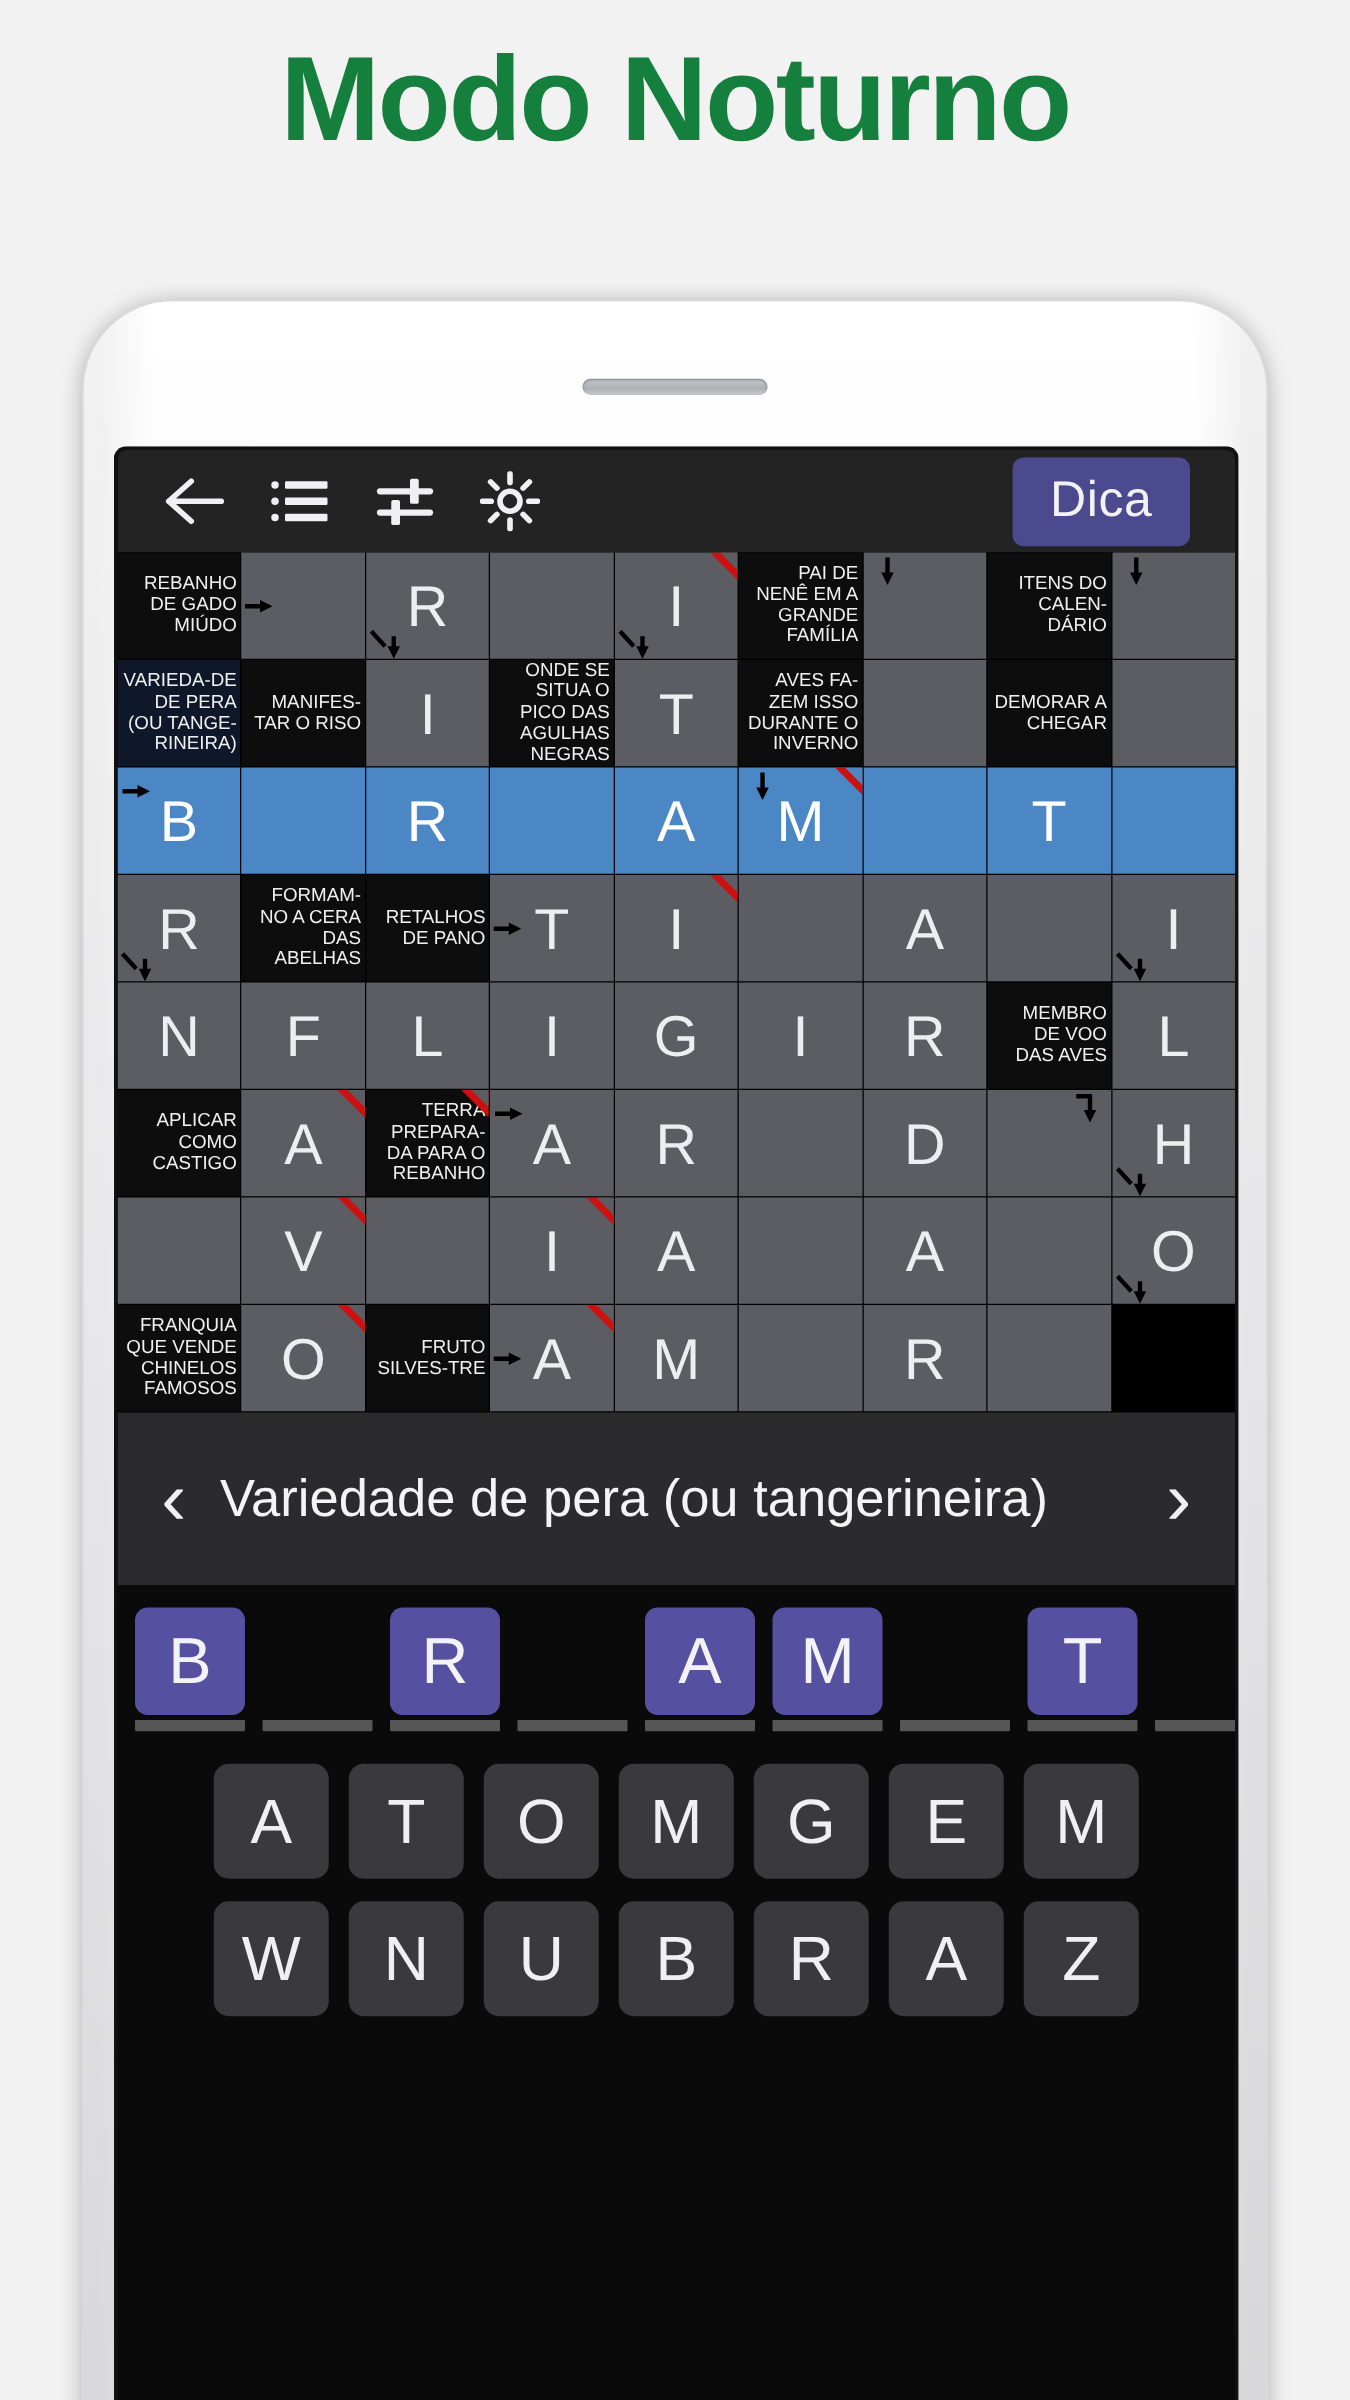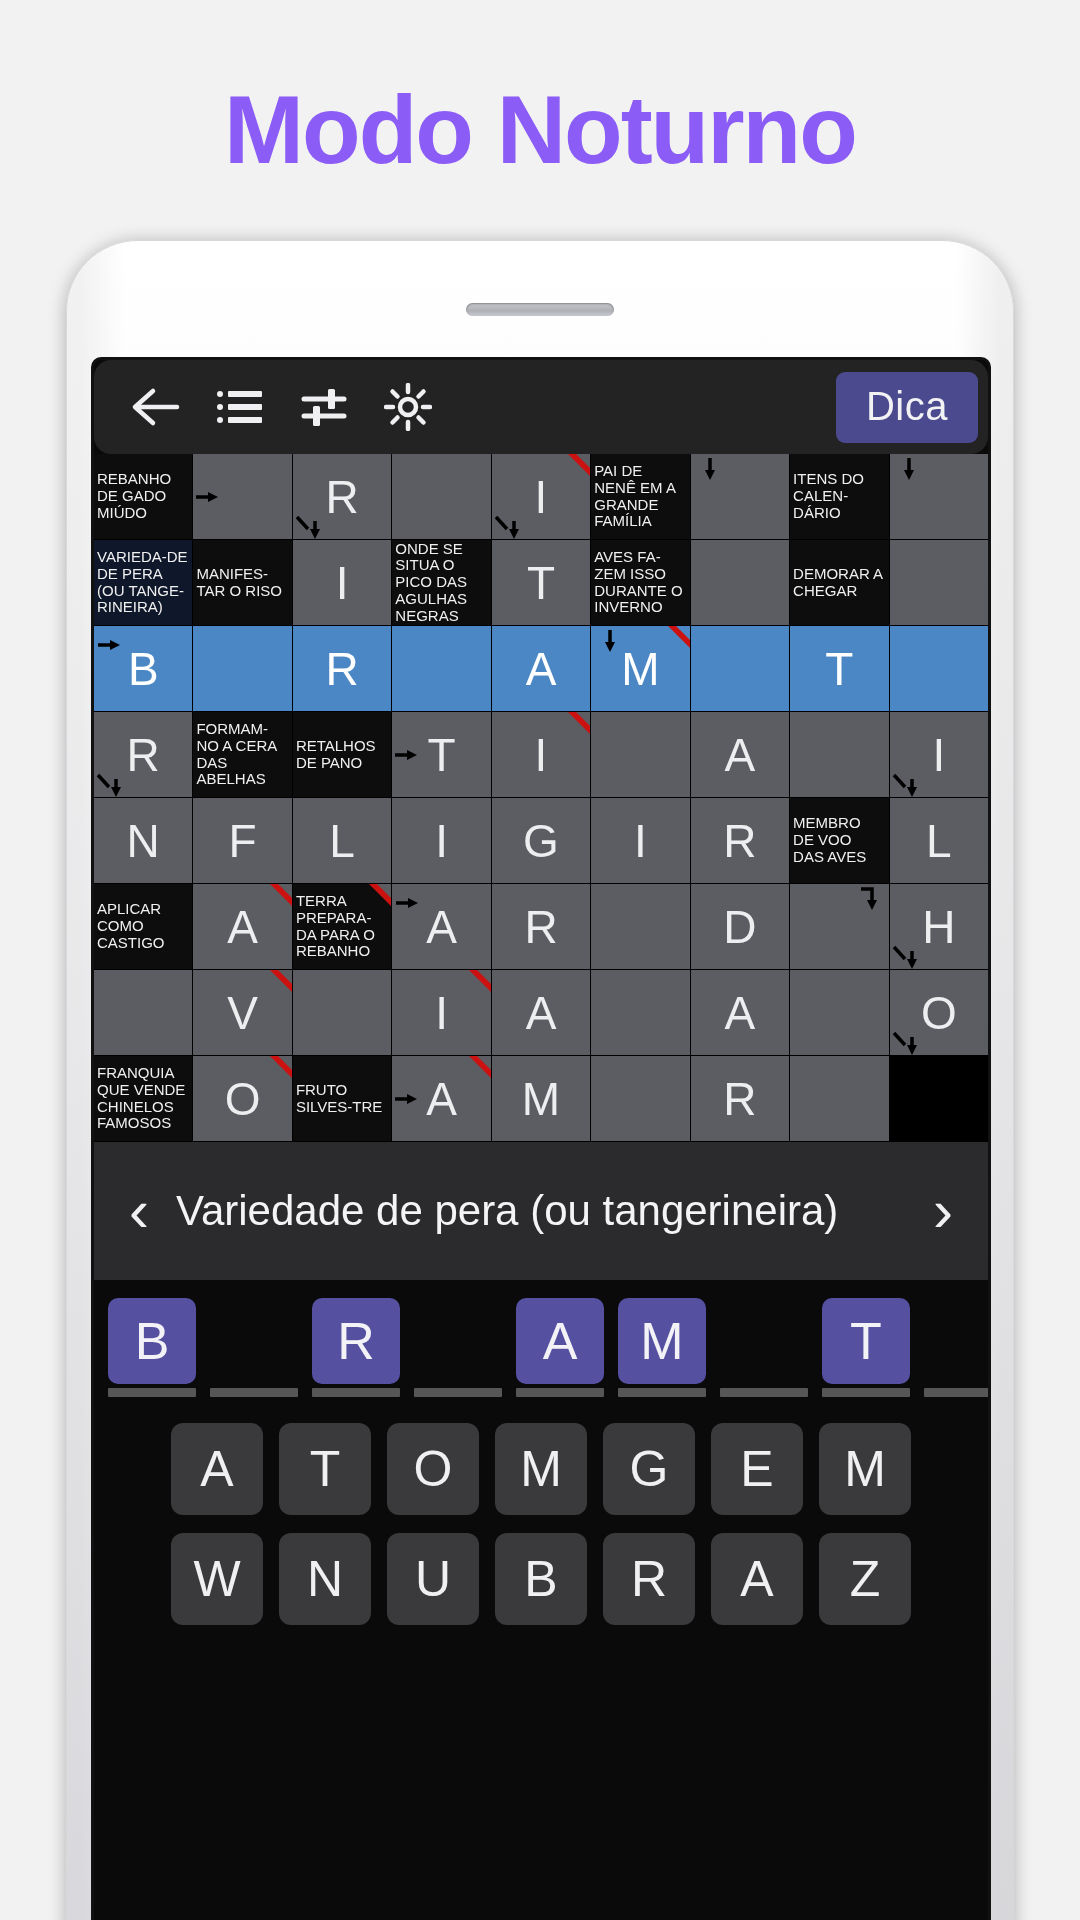--- a/index.html
+++ b/index.html
@@ -10,23 +10,23 @@
     overflow:hidden;
     position:relative;
   }
 
   
   .headline{
     width:100%;
     text-align:center;
     font-size:96px;
     font-weight:bold;
-    color:#8b5cf6;
+    color:#15803d;
     letter-spacing:-2px;
-    padding-top:80px;
+    padding-top:30px;
     line-height:1.05;
   }
 
   
   .phone{
     position:absolute;
     left:66px;
     top:240px;
     width:948px;
     height:1720px;
@@ -60,27 +60,26 @@
     height:1604px;
     background:#0a0a0a;
     border-radius:10px 10px 0 0;
     overflow:hidden;
     border:3px solid #111;
     border-bottom:none;
   }
 
   
   .toolbar{
-    height:94px;
+    height:82px;
     background:#232324;
     display:flex;
     align-items:center;
-    padding:0 4px 0 20px;
+    padding:0 30px 0 20px;
     gap:0;
-    border-radius:17px;
   }
   .tb-icon{
     width:84px;height:90px;
     display:flex;align-items:center;justify-content:center;
   }
   .tb-spacer{flex:1;}
   .dica-btn{
     background:#4b4a8e;
     color:#f2f2f5;
     font-size:40px;
@@ -115,21 +114,21 @@
     color:#eceef0;
     font-size:46px;
     font-weight:normal;
     line-height:1;
   }
   .cell.hl .letter{ color:#ffffff; }
   .cell .clue-txt{
     color:#f0f0f0;
     font-size:15px;
     line-height:1.12;
-    text-align:left;
+    text-align:right;
     width:100%;
     word-break:break-word;
   }
   
   .corner-red{
     position:absolute;top:0;right:0;
     width:0;height:0;
     border-top:22px solid #cc1111;
     border-left:22px solid transparent;
   }

